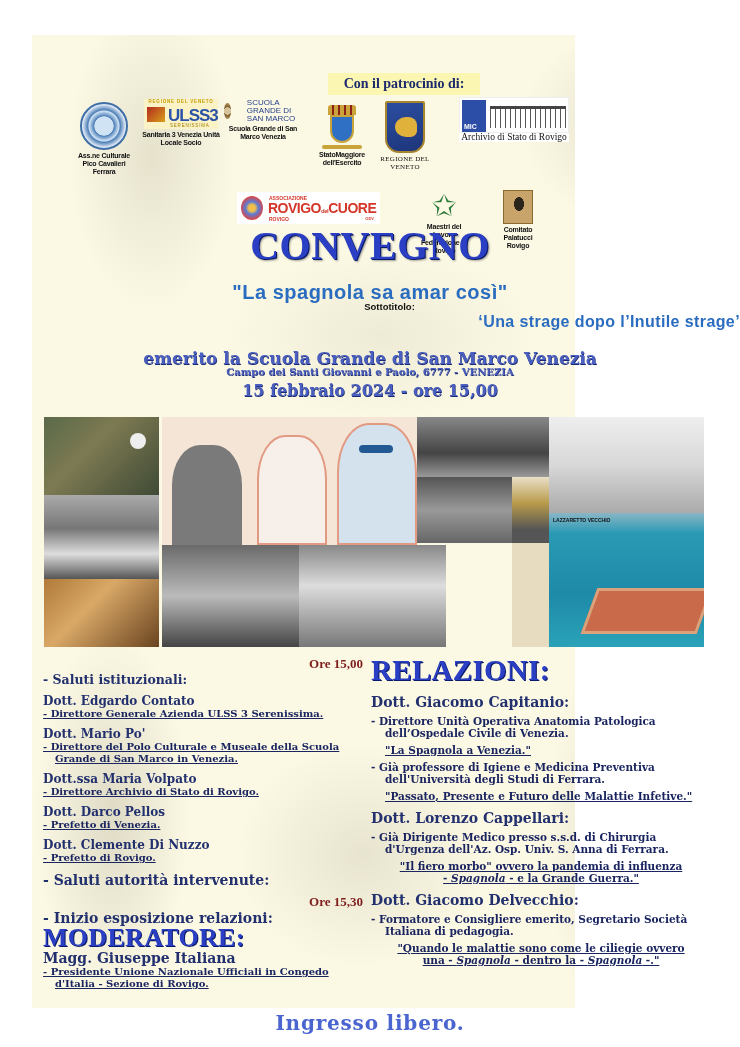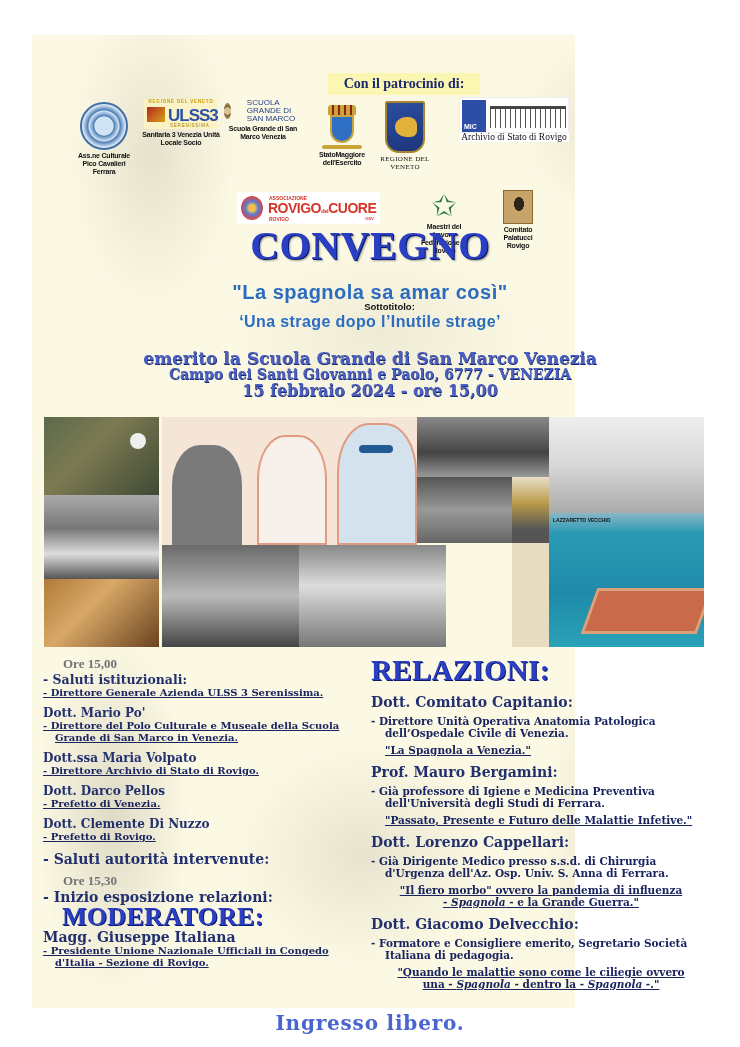--- a/index.html
+++ b/index.html
@@ -85,26 +85,26 @@
 
   .convegno {
     position: absolute; left: 0; width: 100%; top: 222px; text-align: center;
     font: bold 40px "Liberation Serif", serif; color: #2a3fc4; letter-spacing: 0.5px;
     text-shadow: 1px 1px 0 #0a1a6a, 2px 2px 2px rgba(0,0,0,0.35);
   }
   .subtitle1 { position: absolute; left: 0; width: 100%; top: 281px; text-align: center;
     font: bold 20px "Liberation Sans", sans-serif; color: #2a6cc0; letter-spacing: 0.5px; }
   .sottotitolo { position: absolute; left: 0; width: 100%; top: 301px; text-align: center;
     font: bold 9.5px "Liberation Sans", sans-serif; color: #111; padding-left: 39px; }
-  .subtitle2 { position: absolute; left: 0; width: 100%; top: 313px; text-align: center;
+  .subtitle2 { position: absolute; left: 0; width: 100%; top: 313px; text-align: right;
     font: bold 16px "Liberation Sans", sans-serif; color: #2a6cc0; letter-spacing: 0.4px; }
 
   .venue { position: absolute; left: 0; width: 100%; text-align: center; color: #4a5fbf; font-family: "DejaVu Serif", serif; font-weight: bold; }
   .venue1 { top: 348px; font-size: 17px; }
-  .venue2 { top: 366px; font-size: 14px; }
+  .venue2 { top: 366px; font-size: 10px; }
   .venue3 { top: 381px; font-size: 16px; }
   .venue span { text-shadow: 0.5px 0.5px 0 #1a2a70; }
 
   .collage { position: absolute; left: 44px; top: 417px; width: 660px; height: 230px; }
   .tile { position: absolute; overflow: hidden; }
   .t1 { left: 0; top: 0; width: 115px; height: 78px; background: linear-gradient(135deg, #5a6a4a, #7d7a52 40%, #3f4a35); }
   .t1::after { content: ""; position: absolute; left: 86px; top: 16px; width: 16px; height: 16px; border-radius: 50%; background: #eee; }
   .t2 { left: 0; top: 78px; width: 115px; height: 84px; background: linear-gradient(180deg, #aaa 0%, #777 40%, #ddd 70%, #555); filter: grayscale(1); }
   .t3 { left: 0; top: 162px; width: 115px; height: 68px; background: linear-gradient(135deg, #b07a3a, #d9a867 40%, #6a4420); }
   .t4 { left: 118px; top: 0; width: 255px; height: 128px; background: #f4e5d6; }
@@ -120,26 +120,26 @@
   .t9 { left: 468px; top: 60px; width: 37px; height: 66px; background: linear-gradient(180deg, #e9dfc6, #b89a4a 40%, #555 80%); }
   .t10b { left: 468px; top: 126px; width: 37px; height: 104px; background: #e8dcc0; }
   .t11 { left: 505px; top: 0; width: 155px; height: 96px; background: linear-gradient(180deg, #eee, #d8d8d8 50%, #aaa); }
   .t12 { left: 505px; top: 96px; width: 155px; height: 134px; background: linear-gradient(180deg, #8ab6c6 0%, #2a9ab4 15%, #1e8aa8 60%, #2aa2b8); }
   .t12::after { content: ""; position: absolute; left: 40px; top: 75px; width: 110px; height: 40px; background: #c96a4a; transform: skew(-20deg); border: 3px solid #d9a27a; }
   .laz { position: absolute; left: 4px; top: 4px; font: bold 5px "Liberation Sans", sans-serif; color: #111; }
 
   .left-col { position: absolute; left: 43px; top: 656px; width: 320px; color: #1e2a6e; }
   .right-col { position: absolute; left: 371px; top: 654px; width: 340px; color: #1e2a6e; }
 
-  .ore { font: bold 13px "Liberation Serif", serif; color: #737373; margin-left: 20px; }
+  .ore { font: bold 13px "Liberation Serif", serif; color: #7f1d1d; margin-left: 20px; text-align: right; }
   .item-title { font: bold 12.5px "DejaVu Serif", serif; color: #22306e; }
   .name { font: bold 12px "DejaVu Serif", serif; color: #22306e; margin-top: 7px; }
   .role { font: bold 10px "DejaVu Serif", serif; color: #1a2560; line-height: 12px; padding-left: 12px; text-indent: -12px; text-decoration: underline; }
   .big-item { font: bold 14px "DejaVu Serif", serif; color: #22306e; margin-top: 8px; }
-  .heading { font: bold 26px "Liberation Serif", serif; color: #2a3fc4; letter-spacing: 0.3px; text-shadow: 1px 1px 0 #0a1a6a; line-height: 24px; margin-left: 19px; }
+  .heading { font: bold 26px "Liberation Serif", serif; color: #2a3fc4; letter-spacing: 0.3px; text-shadow: 1px 1px 0 #0a1a6a; line-height: 24px; }
   .mod-name { font: bold 14px "DejaVu Serif", serif; color: #22306e; }
 
   .r-heading { font: bold 29px "Liberation Serif", serif; color: #2a3fc4; letter-spacing: 0.3px; text-shadow: 1px 1px 0 #0a1a6a; line-height: 32px; }
   .r-name { font: bold 14px "DejaVu Serif", serif; color: #22306e; margin-top: 8px; }
   .r-role { font: bold 10.5px "DejaVu Serif", serif; color: #1a2560; line-height: 12px; margin-top: 5px; padding-left: 14px; text-indent: -14px; }
   .r-talk { font: bold 10.5px "DejaVu Serif", serif; color: #1a2560; text-decoration: underline; line-height: 12px; margin-top: 5px; padding-left: 14px; }
   .r-talk.center { text-align: center; padding-left: 0; }
   .r-talk i { font-weight: bold; font-style: italic; }
 
   .ingresso { position: absolute; left: 0; width: 740px; top: 1011px; text-align: center;
@@ -253,20 +253,21 @@
   <div class="tile t11"></div>
   <div class="tile t12">
     <div class="laz">LAZZARETTO VECCHIO</div>
   </div>
 </div>
 
 <div class="left-col">
   <div class="ore">Ore 15,00</div>
   <div class="item-title">-  Saluti istituzionali:</div>
 
+  <div class="name">Dott. Edgardo Contato</div>
   <div class="role">-  Direttore Generale Azienda ULSS 3 Serenissima.</div>
   <div class="name">Dott. Mario Po'</div>
   <div class="role">-  Direttore del Polo Culturale e Museale della Scuola Grande di San Marco in Venezia.</div>
   <div class="name">Dott.ssa Maria Volpato</div>
   <div class="role">-  Direttore Archivio di Stato di Rovigo.</div>
   <div class="name">Dott. Darco Pellos</div>
   <div class="role">-  Prefetto di Venezia.</div>
   <div class="name">Dott. Clemente Di Nuzzo</div>
   <div class="role">-  Prefetto di Rovigo.</div>
 
@@ -274,25 +275,24 @@
   <div class="ore" style="margin-top:6px">Ore 15,30</div>
   <div class="big-item" style="margin-top:0">-  Inizio esposizione relazioni:</div>
   <div class="heading">MODERATORE:</div>
   <div class="mod-name">Magg. Giuseppe Italiana</div>
   <div class="role">-  Presidente Unione Nazionale Ufficiali in Congedo d'Italia - Sezione di Rovigo.</div>
 </div>
 
 <div class="right-col">
   <div class="r-heading">RELAZIONI:</div>
 
-  <div class="r-name">Dott. Comitato Capitanio:</div>
+  <div class="r-name">Dott. Giacomo Capitanio:</div>
   <div class="r-role">-   Direttore Unità Operativa Anatomia Patologica dell’Ospedale Civile di Venezia.</div>
   <div class="r-talk">"La Spagnola a Venezia."</div>
 
-  <div class="r-name">Prof. Mauro Bergamini:</div>
   <div class="r-role">-  Già professore di Igiene e Medicina Preventiva dell'Università degli Studi di Ferrara.</div>
   <div class="r-talk">"Passato, Presente e Futuro delle Malattie Infetive."</div>
 
   <div class="r-name">Dott. Lorenzo Cappellari:</div>
   <div class="r-role">-   Già Dirigente Medico presso s.s.d. di Chirurgia d'Urgenza dell'Az. Osp. Univ. S. Anna di Ferrara.</div>
   <div class="r-talk center">
     <span>"Il fiero morbo" ovvero la pandemia di influenza</span><br>
     <span>- </span><i>Spagnola</i><span> - e la Grande Guerra."</span>
   </div>
 

